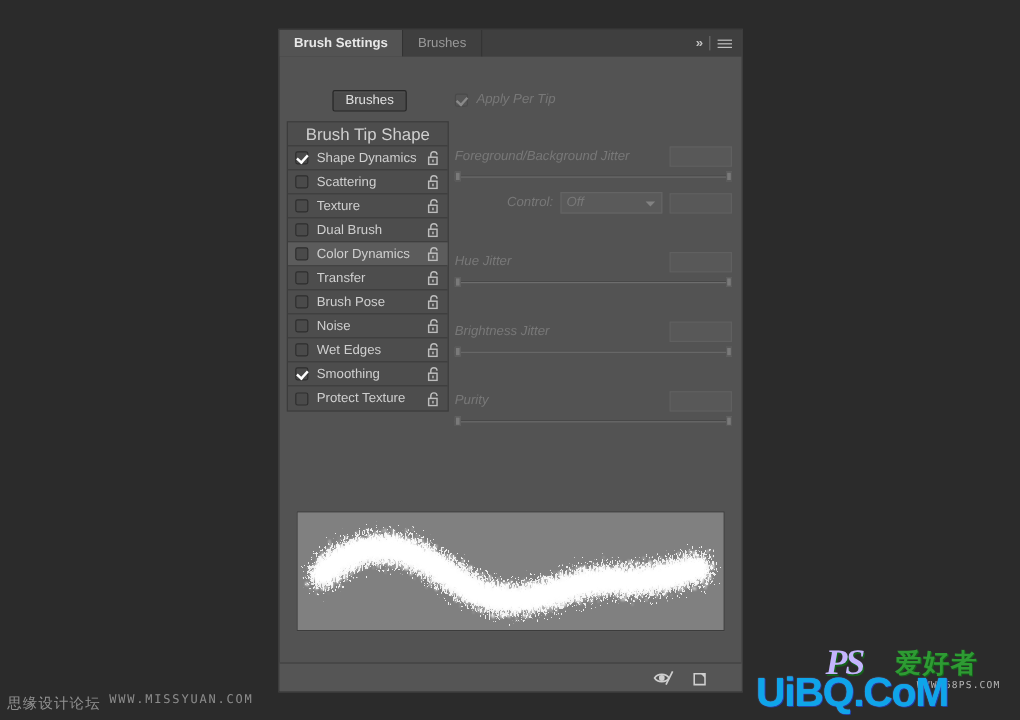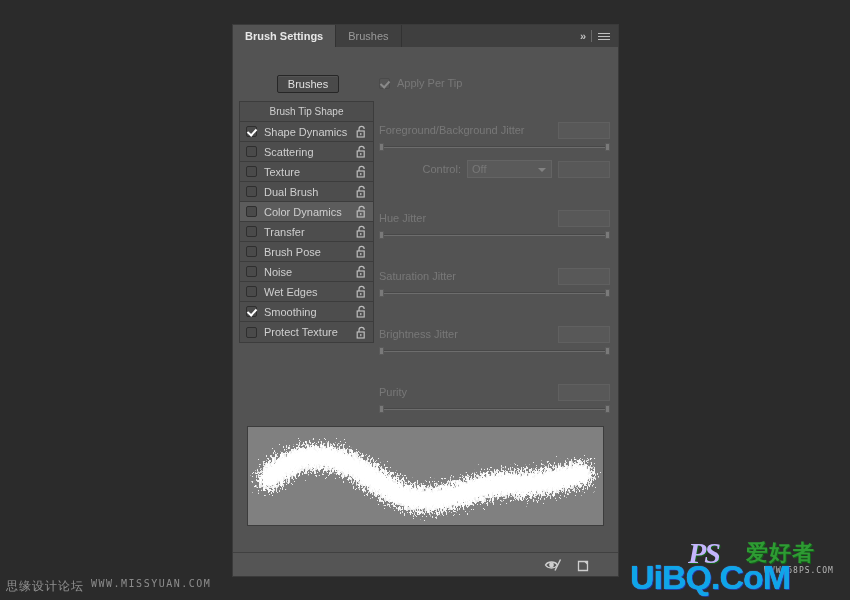--- a/index.html
+++ b/index.html
@@ -115,21 +115,21 @@
     width: 135px;
     background: #4d4d4d;
     border: 1px solid #3c3c3c;
   }
   .opt-header {
     height: 20px;
     display: flex;
     align-items: center;
     justify-content: center;
     color: #cfcfcf;
-    font-size: 10px;
+    font-size: 14px;
     border-bottom: 1px solid #3c3c3c;
     cursor: pointer;
   }
   .opt-row {
     height: 20px;
     display: flex;
     align-items: center;
     border-bottom: 1px solid #3c3c3c;
     cursor: pointer;
     padding-left: 6px;
@@ -173,21 +173,21 @@
     cursor: pointer;
   }
 
   
   .controls {
     position: absolute;
     left: 146px;
     top: 28px;
     right: 8px;
   }
-  .dis { color: #787878; }
+  .dis { color: #787878; font-style: italic; }
 
   .ctl-check-row {
     display: flex;
     align-items: center;
     height: 16px;
     margin-bottom: 10px;
   }
   .cbox.dis-box { border-color: #4a4a4a; background: #565656; }
   .cbox.dis-box.checked::after { border-color: #8a8a8a; }
   .ctl-check-label { font-size: 11px; }
@@ -558,31 +558,20 @@
           <div class="ctl-label dis">Hue Jitter</div>
           <div class="numfield"></div>
         </div>
         <div class="slider">
           <div class="slider-track"></div>
           <div class="slider-knob left"></div>
           <div class="slider-knob right"></div>
         </div>
       </div>
 
-      <div class="ctl-group">
-        <div class="ctl-line">
-          <div class="ctl-label dis">Saturation Jitter</div>
-          <div class="numfield"></div>
-        </div>
-        <div class="slider">
-          <div class="slider-track"></div>
-          <div class="slider-knob left"></div>
-          <div class="slider-knob right"></div>
-        </div>
-      </div>
 
       <div class="ctl-group">
         <div class="ctl-line">
           <div class="ctl-label dis">Brightness Jitter</div>
           <div class="numfield"></div>
         </div>
         <div class="slider">
           <div class="slider-track"></div>
           <div class="slider-knob left"></div>
           <div class="slider-knob right"></div>

